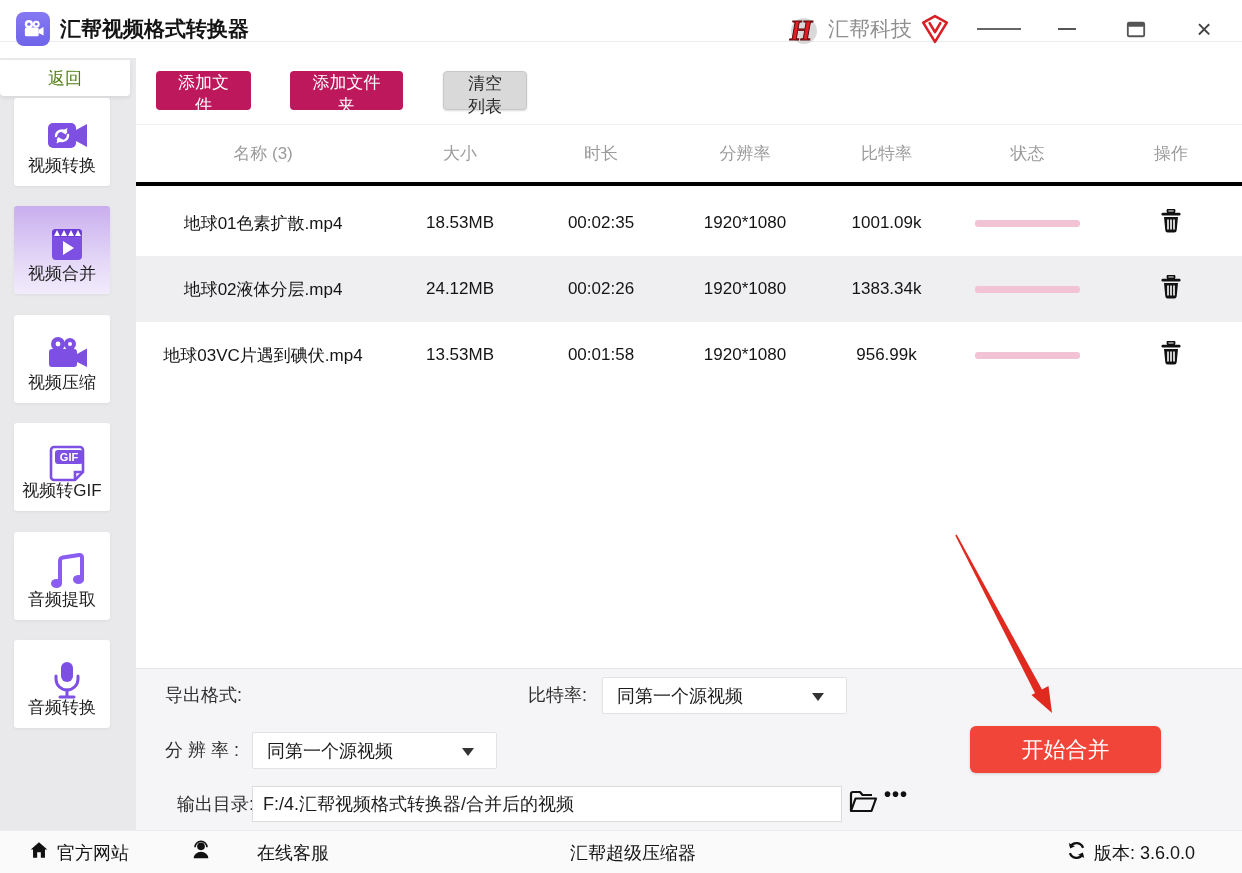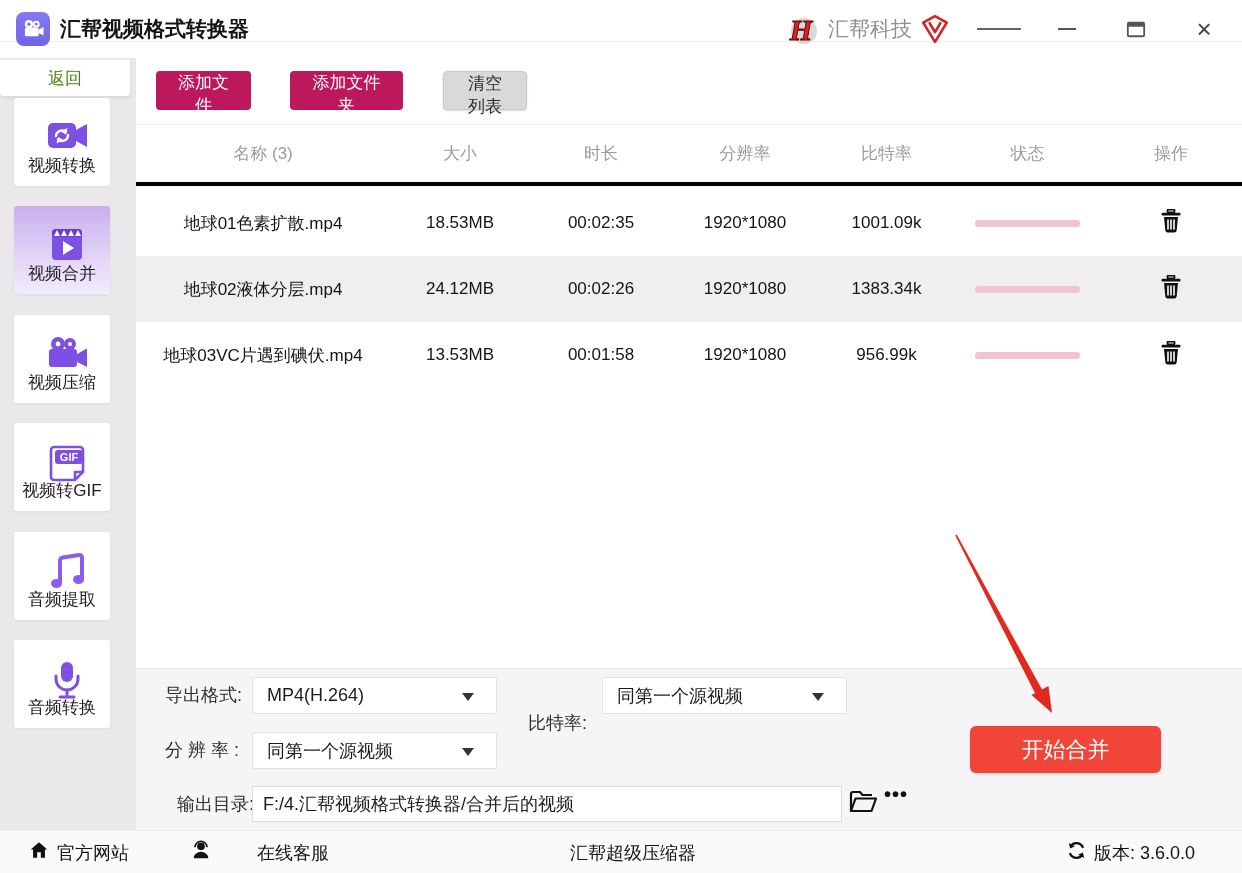--- a/index.html
+++ b/index.html
@@ -49,21 +49,21 @@
   .trow { position:absolute; left:0; width:1106px; height:66px; font-size:17px; color:#141414; }
   .trow.alt { background:#efeff1; }
   .row-0 { top:132px; } .row-1 { top:198px; } .row-2 { top:264px; }
   .progress { width:105px; height:7px; background:#f2c2d5; border-radius:3px; margin:0 auto; }
   .trash-btn { background:none; border:none; cursor:pointer; padding:4px; }
 
   
   .settings { position:absolute; left:0; top:610px; width:1106px; height:162px; background:#f5f5f7; border-top:1px solid #e4e4e6; }
   .set-label { position:absolute; font-size:18px; color:#2f2f2f; height:37px; line-height:37px; }
   .lab-format { left:29px; top:8px; }
-  .lab-bitrate { left:392px; top:8px;margin-top:28px; }
+  .lab-bitrate { left:392px; top:8px; }
   .lab-resolution { left:29px; top:63px; }
   .lab-outdir { left:41px; top:117px; }
   .dropdown { position:absolute; width:245px; height:37px; background:#fff; border:1px solid #e2e2e4; border-radius:2px;
               display:flex; align-items:center; padding:0 14px; font-size:18px; color:#1c1c1c; cursor:pointer; }
   .dd-format { left:116px; top:8px; }
   .dd-bitrate { left:466px; top:8px; }
   .dd-resolution { left:116px; top:63px; }
   .dd-caret { position:absolute; right:22px; top:15px; width:0; height:0; border-left:6px solid transparent;
               border-right:6px solid transparent; border-top:8px solid #333; }
   .outdir-input { position:absolute; left:116px; top:117px; width:590px; height:36px; background:#fff; border:1px solid #dcdcde;
@@ -292,24 +292,20 @@
           <path d="M4 8 h14 l-1.3 13.2 a2.4 2.4 0 0 1 -2.4 2.2 h-6.6 a2.4 2.4 0 0 1 -2.4 -2.2 Z" fill="#111"></path>
           <line x1="8" y1="10.5" x2="8" y2="20.5" stroke="#fff" stroke-width="1.6"></line>
           <line x1="11" y1="10.5" x2="11" y2="20.5" stroke="#fff" stroke-width="1.6"></line>
           <line x1="14" y1="10.5" x2="14" y2="20.5" stroke="#fff" stroke-width="1.6"></line>
         </svg>
       </button></div>
     </div>
 
     <div class="settings">
       <div class="set-label lab-format">导出格式:</div>
-      <div class="dropdown dd-format">
-        <span>MP4(H.264)</span>
-        <span class="dd-caret"></span>
-      </div>
 
       <div class="set-label lab-bitrate">比特率:</div>
       <div class="dropdown dd-bitrate">
         <span>同第一个源视频</span>
         <span class="dd-caret"></span>
       </div>
 
       <div class="set-label lab-resolution">分 辨 率 :</div>
       <div class="dropdown dd-resolution">
         <span>同第一个源视频</span>

